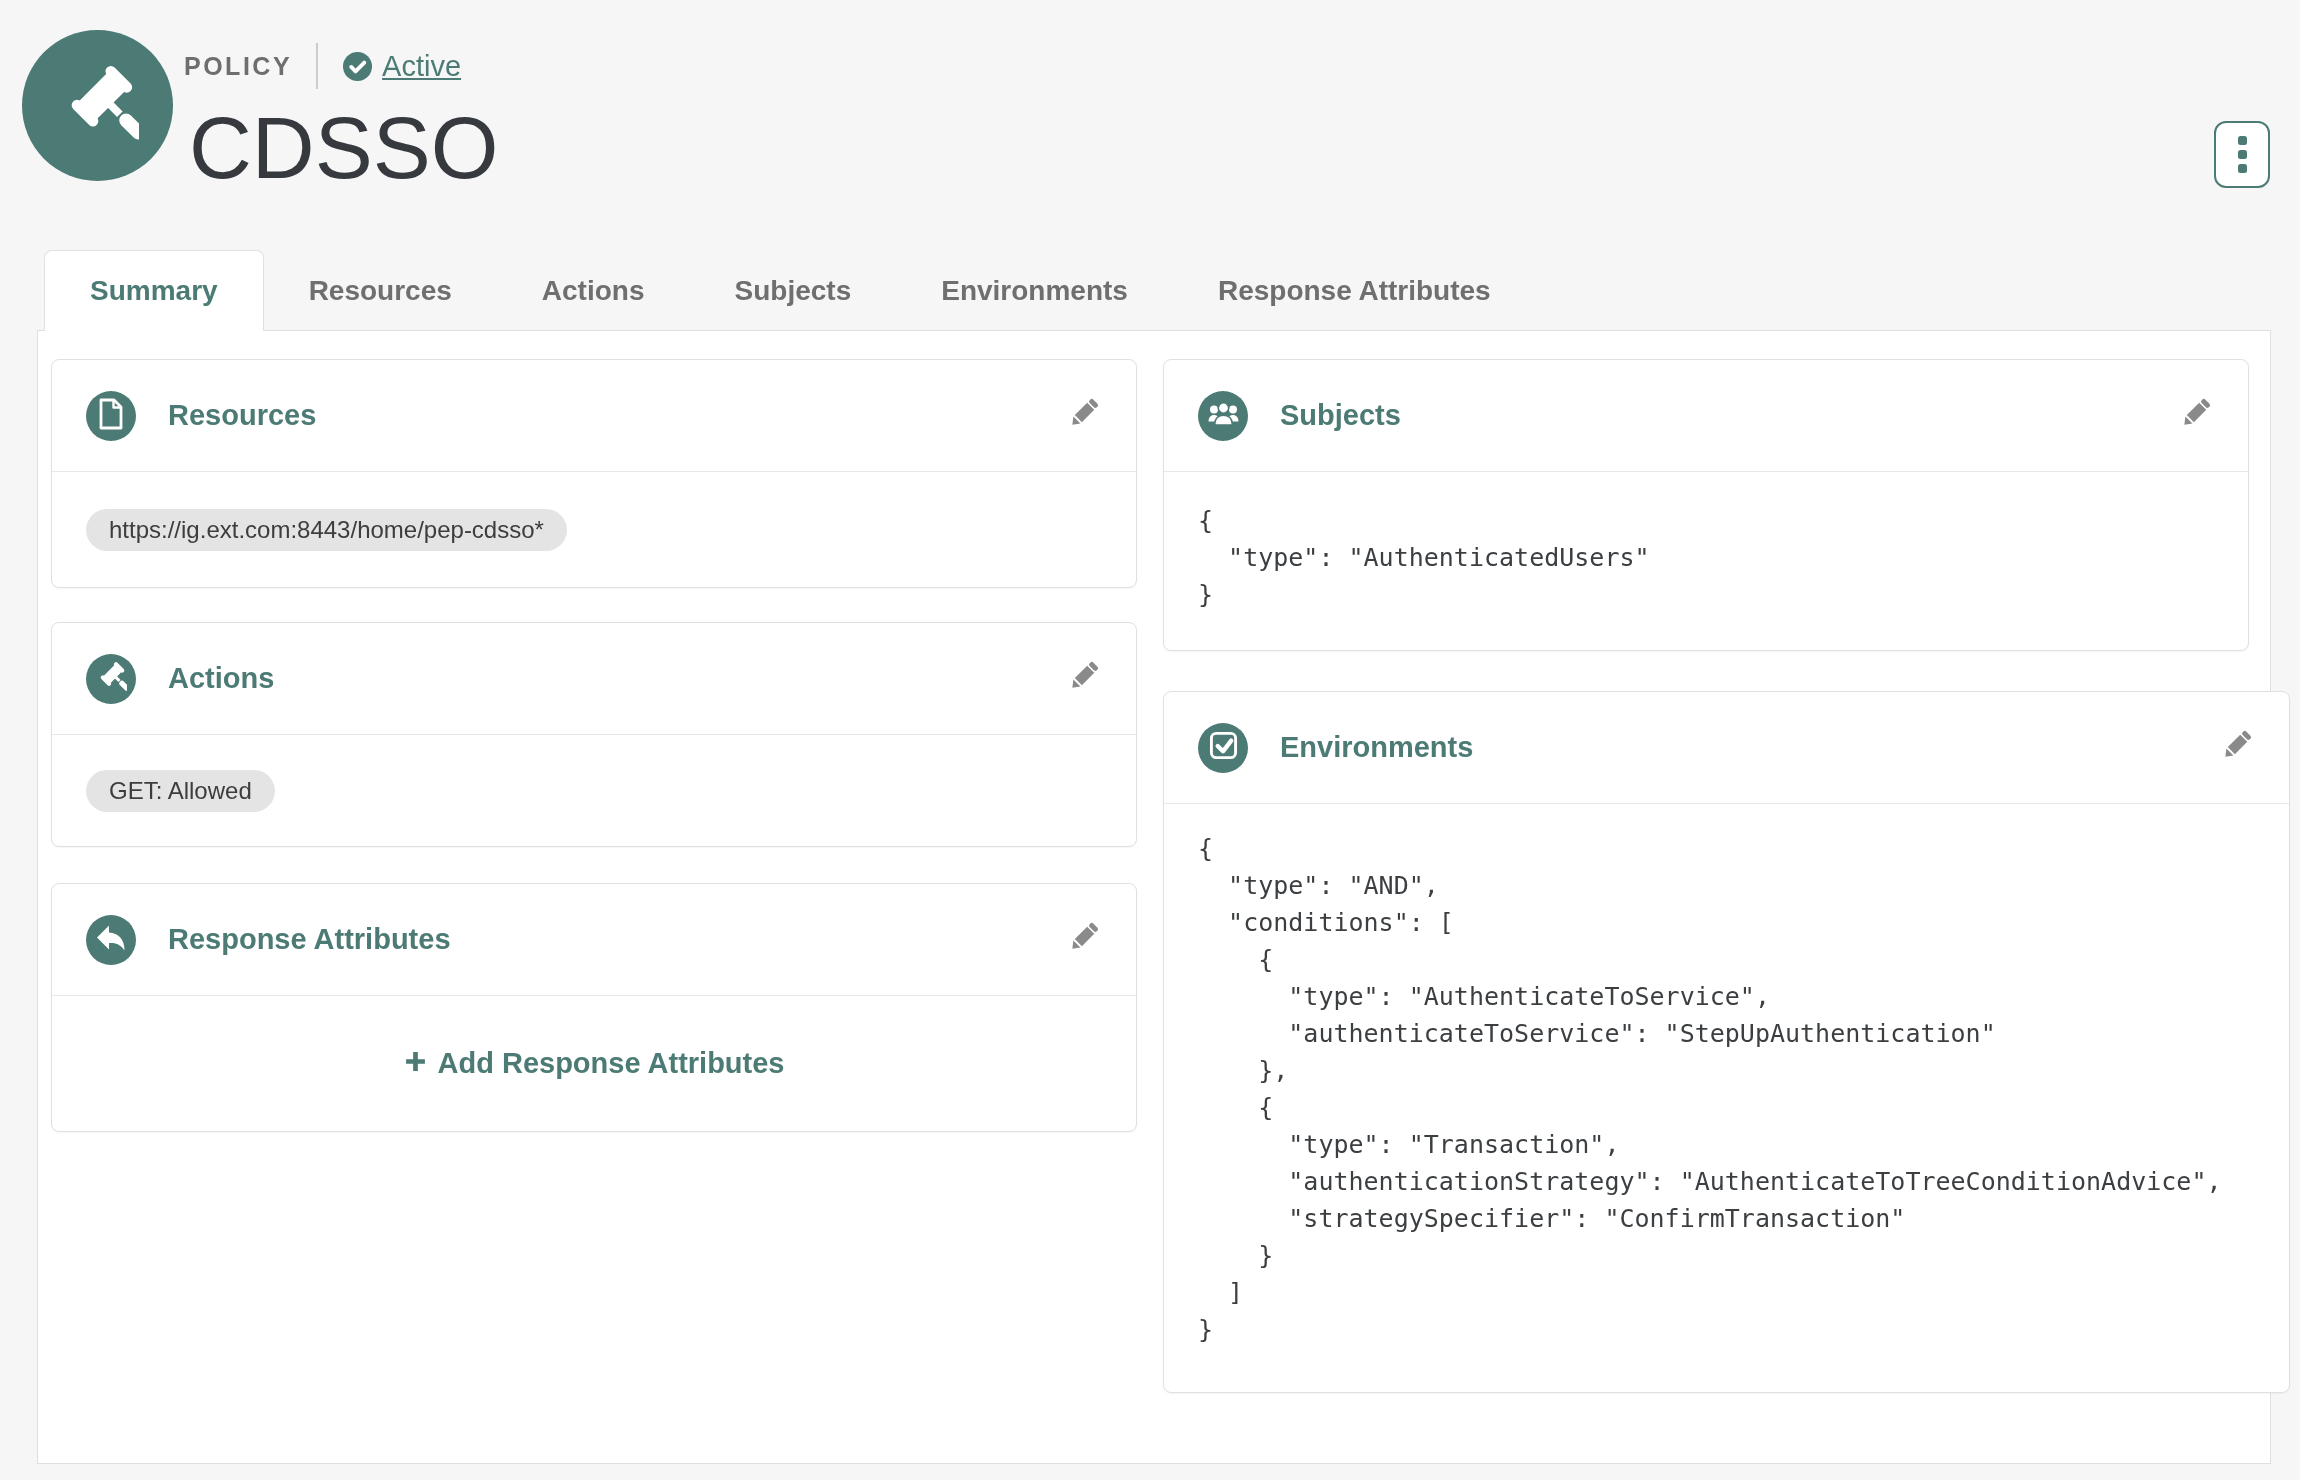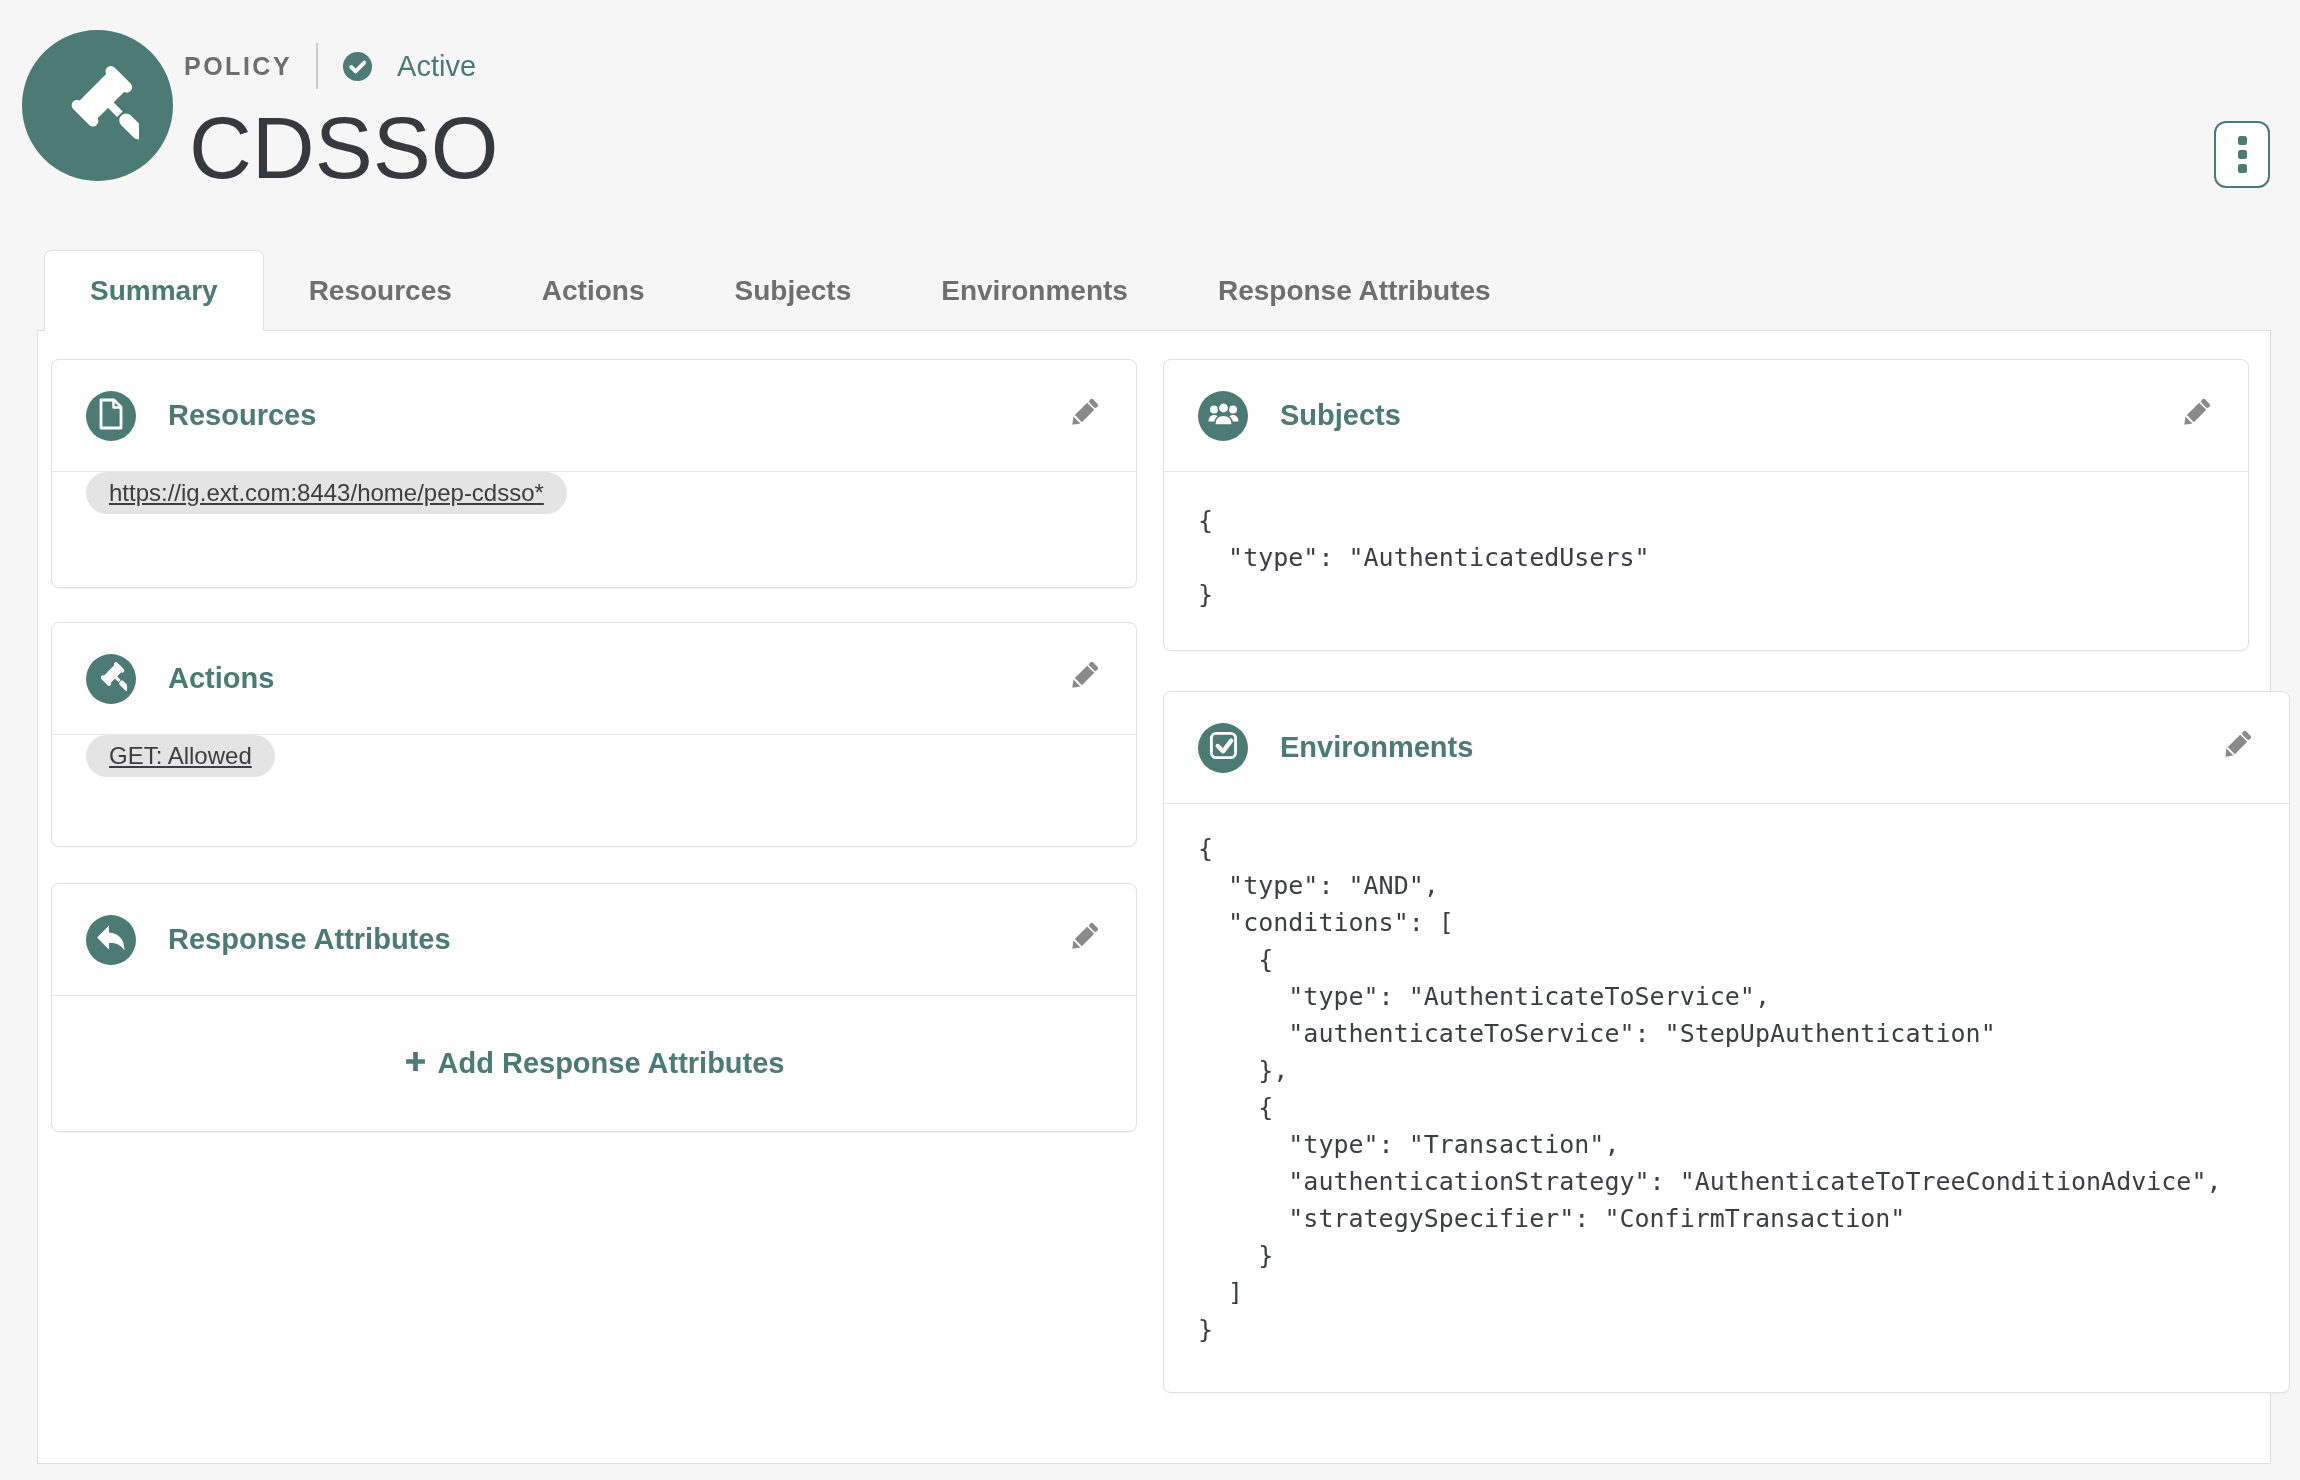--- a/index.html
+++ b/index.html
@@ -25,21 +25,21 @@
   }
   .entity-type {
     font-size: 25px; font-weight: 700; letter-spacing: 2.5px; color: #6e6e6e;
   }
   .meta-divider {
     width: 2px; height: 46px; background: #cccccc; margin: 0 24px;
   }
   .status-badge { display: flex; align-items: center; }
   .status-badge svg { display: block; }
   .status-label {
-    margin-left: 24px; font-size: 29px; color: #4c7a74;
+    margin-left: 9px; font-size: 29px; color: #4c7a74; text-decoration: underline;
   }
   .page-title {
     position: absolute; left: 189px; top: 104px;
     font-size: 87px; font-weight: 200; line-height: 1; color: #363a3e;
   }
   .kebab-button {
     position: absolute; left: 2214px; top: 121px;
     width: 56px; height: 67px;
     background: #ffffff; border: 2px solid #4c7a74; border-radius: 12px;
     display: flex; flex-direction: column; align-items: center; justify-content: center;
@@ -99,21 +99,21 @@
     background: none; border: none;
   }
 
   .card-resources { left: 51px;  top: 359px; width: 1086px; height: 229px; }
   .card-actions   { left: 51px;  top: 622px; width: 1086px; height: 225px; }
   .card-response  { left: 51px;  top: 883px; width: 1086px; height: 249px; }
   .card-subjects  { left: 1163px; top: 359px; width: 1086px; height: 292px; }
   .card-environments { left: 1163px; top: 691px; width: 1127px; height: 702px; }
 
   .chip-body {
-    display: flex; align-items: flex-start; padding: 0 34px; text-decoration: underline;
+    display: flex; align-items: center; padding: 0 34px;
   }
   .card-resources .chip-body { height: 115px; }
   .card-actions   .chip-body { height: 111px; }
   .chip {
     display: inline-block; background: #e4e4e4; border-radius: 999px;
     padding: 7px 23px; font-size: 24px; color: #3d3d3d; white-space: nowrap;
   }
 
   .add-body {
     height: 135px; display: flex; justify-content: center;

